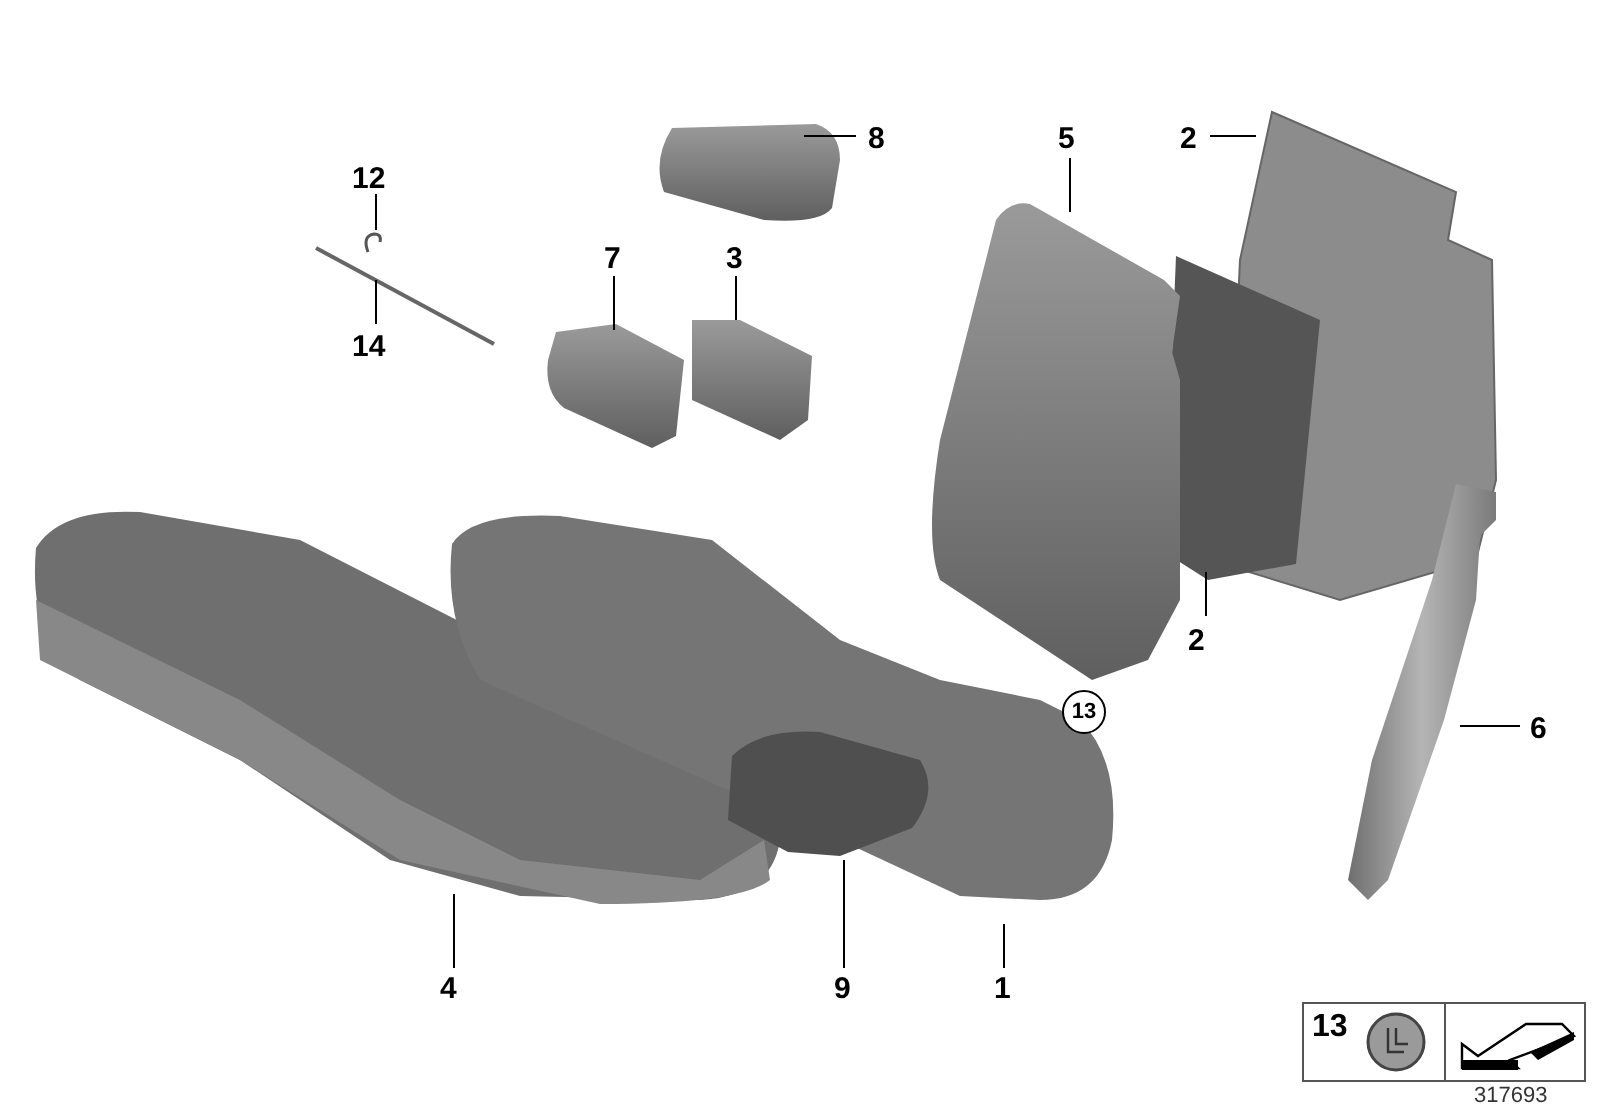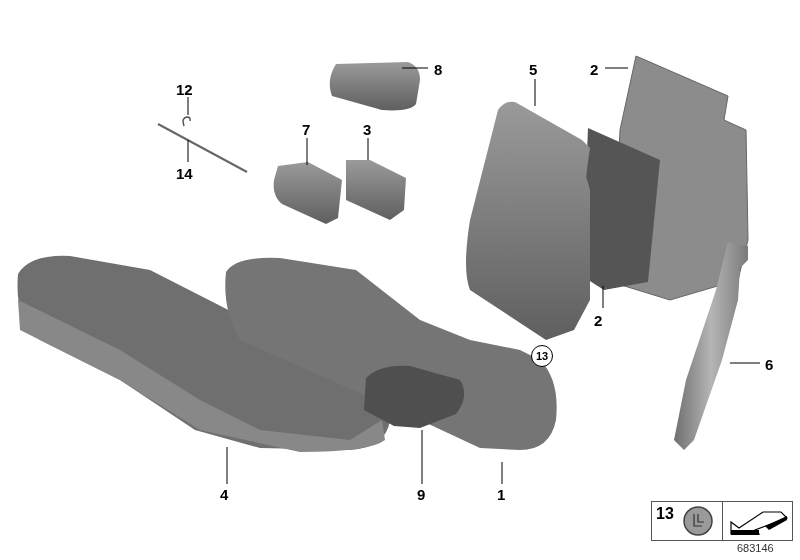--- a/index.html
+++ b/index.html
@@ -99,14 +99,14 @@
         <path d="M12 9 v12 h8 M16 9 v8 h6" fill="none" stroke="#333" stroke-width="1.2"></path>
       </svg>
     </div>
     <div class="legend-cell">
       <svg style="position:absolute;left:6px;top:4px" width="60" height="30">
         <path d="M2 16 L10 22 L34 6 L52 6 L58 12 L26 24 L30 28 L2 28 Z" fill="#fff" stroke="#000" stroke-width="1.2"></path>
         <path d="M2 24 L30 24 L30 29 L2 29Z M36 20 L58 10 L58 14 L40 24Z" fill="#000"></path>
       </svg>
     </div>
   </div>
-  <span class="ref-num">683146</span>
+  <span class="ref-num">317693</span>
 </div>
 
 </body></html>

